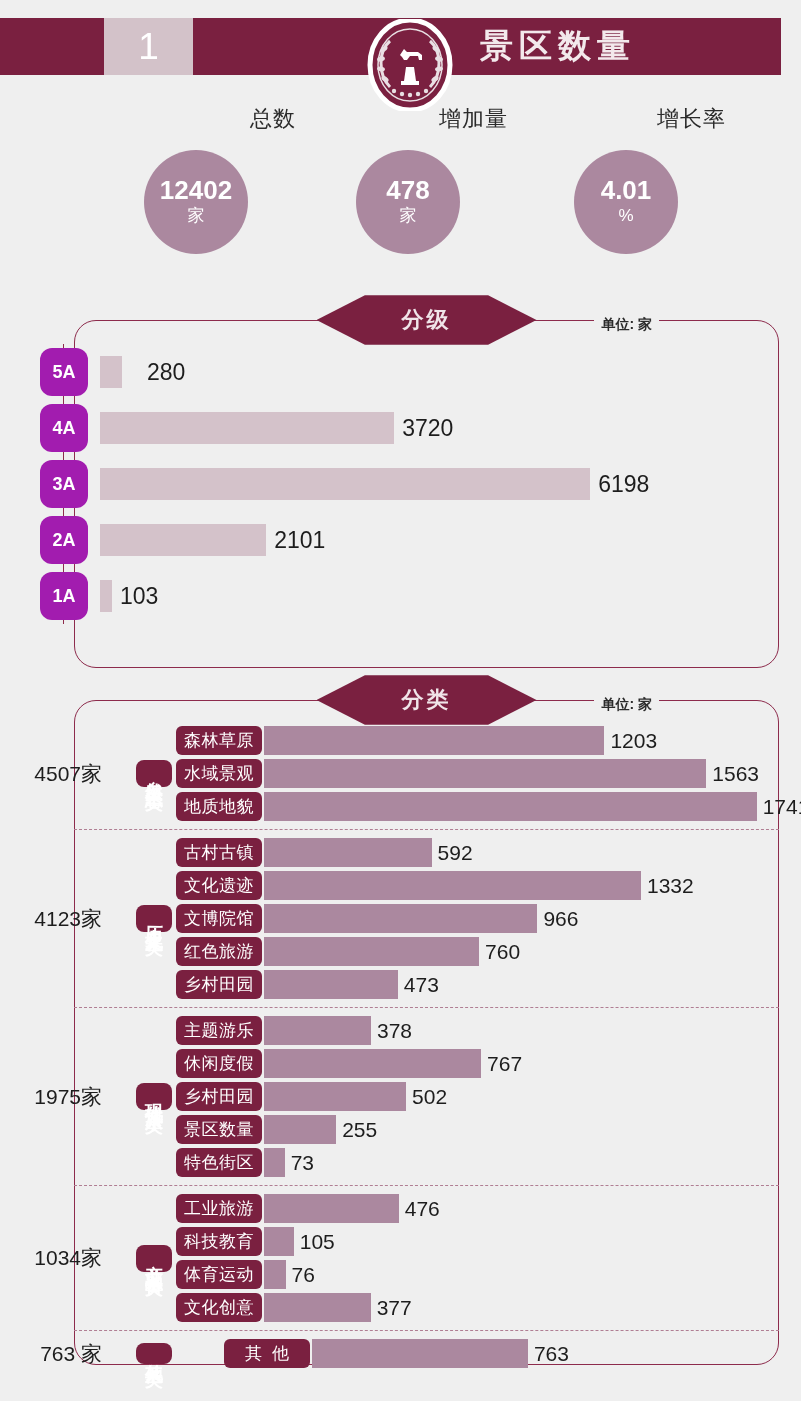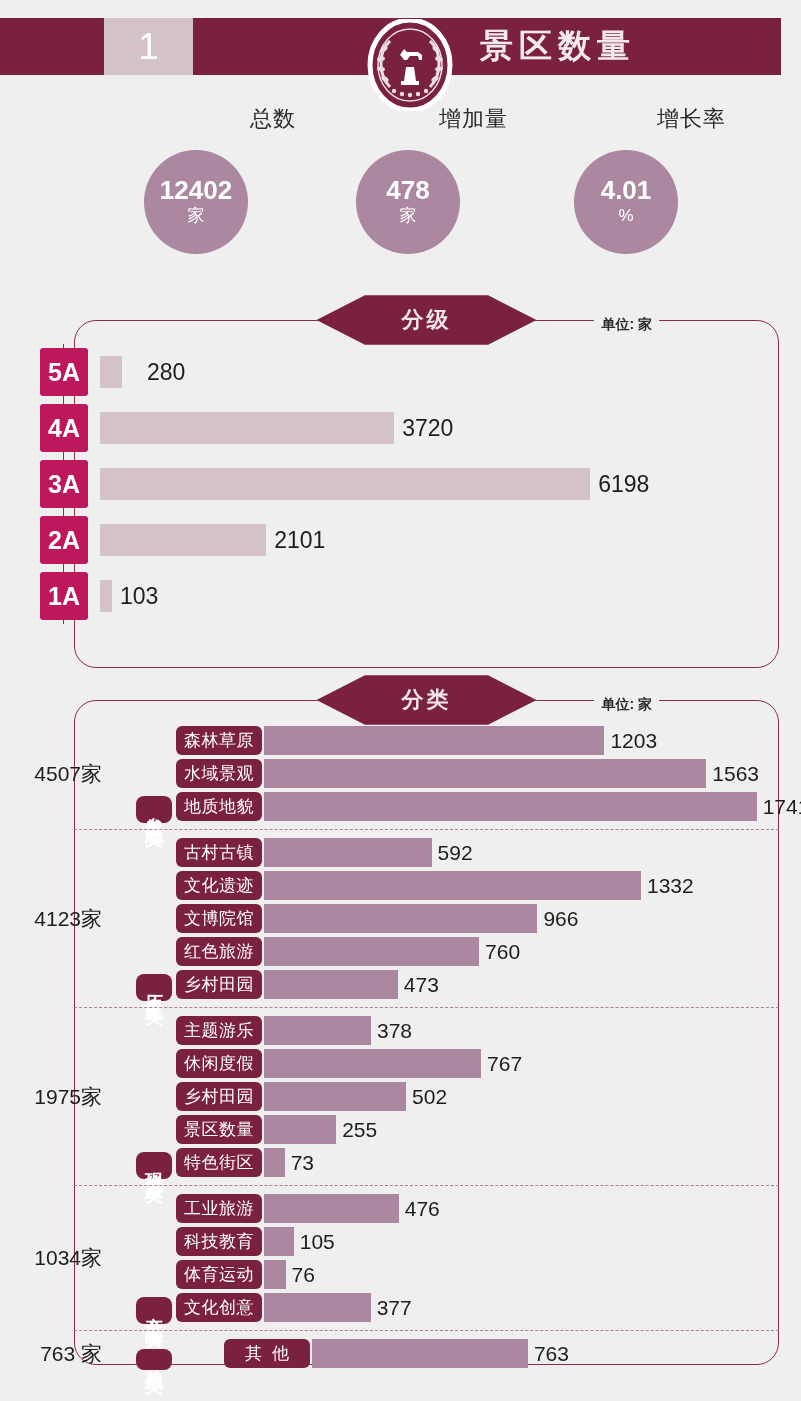--- a/index.html
+++ b/index.html
@@ -69,23 +69,23 @@
     background: #efefef; padding: 0 7px;
     font-size: 14px; color: #2b2b2b; font-weight: 700; margin-top: 12px;
   }
 
   
   .sec-grade { top: 320px; width: 705px; height: 348px; }
   .grade-rows { position: absolute; left: 0; top: 24px; width: 100%; }
   .grade-row { position: relative; height: 56px; }
   .grade-tag {
     position: absolute; left: -34px; top: 4px; width: 48px; height: 48px;
-    background: #be185d; border-radius: 3px;
+    background: #a21caf; border-radius: 12px;
     display: flex; align-items: center; justify-content: center;
-    color: #ffffff; font-size: 25px; font-weight: 700; z-index: 2;
+    color: #ffffff; font-size: 18px; font-weight: 700; z-index: 2;
   }
   .grade-connector {
     position: absolute; left: -11px; top: 0; width: 1.4px; height: 56px;
     background: #8d2b4c;
   }
   .grade-bar {
     position: absolute; left: 26px; top: 12px; height: 32px;
     background: #d4c2ca;
   }
   .grade-val {
@@ -95,21 +95,21 @@
 
   
   .sec-cat { top: 700px; width: 705px; height: 665px; }
   .cat-groups { position: absolute; left: 0; top: 18px; width: 100%; }
   .cat-group { position: relative; padding: 6px 0 6px 0; }
   .cat-group + .cat-group { border-top: 1.4px dashed #b07e93; }
   .cat-total {
     position: absolute; left: -68px; top: 50%; transform: translateY(-50%);
     width: 96px; text-align: right; font-size: 21px; color: #1d1d1d; white-space: nowrap;
   }
-  .cat-body { position: relative; display: flex; align-items: flex-end; padding-left: 62px; }
+  .cat-body { position: relative; display: flex; align-items: center; padding-left: 62px; }
   .cat-vtag {
     width: 36px; background: #7a2040; border-radius: 8px;
     display: flex; align-items: center; justify-content: center;
     color: #ffffff; font-size: 18px; font-weight: 700;
     writing-mode: vertical-rl; letter-spacing: 3px; padding: 6px 0;
     flex: 0 0 36px; margin-right: 4px;
   }
   .cat-items { flex: 1; }
   .cat-item { position: relative; height: 33px; display: flex; align-items: center; }
   .cat-name {

